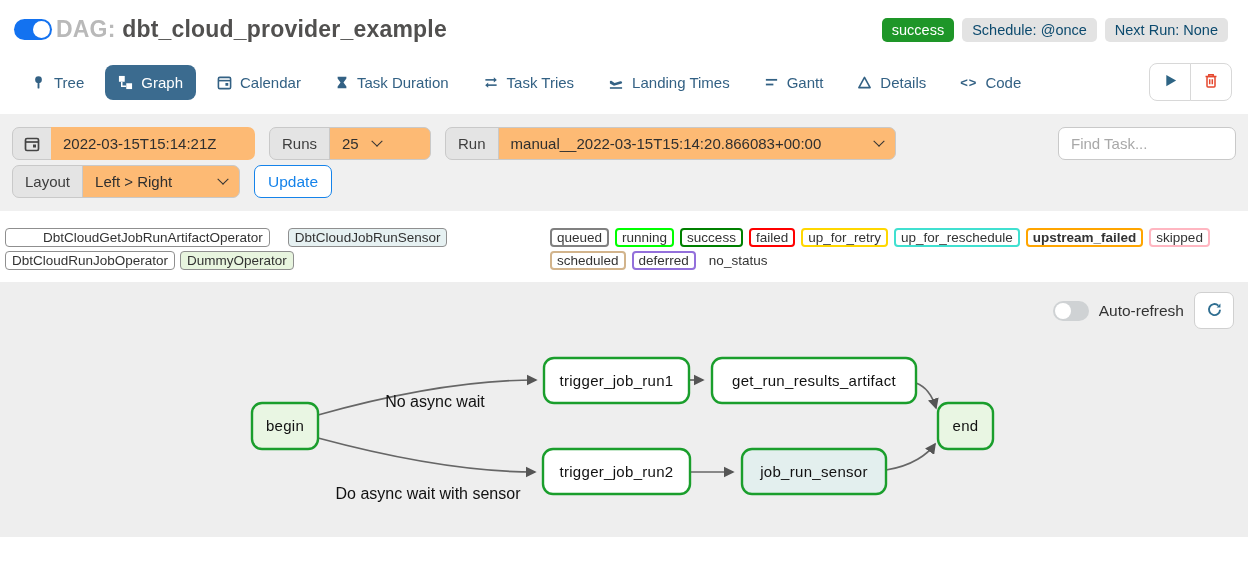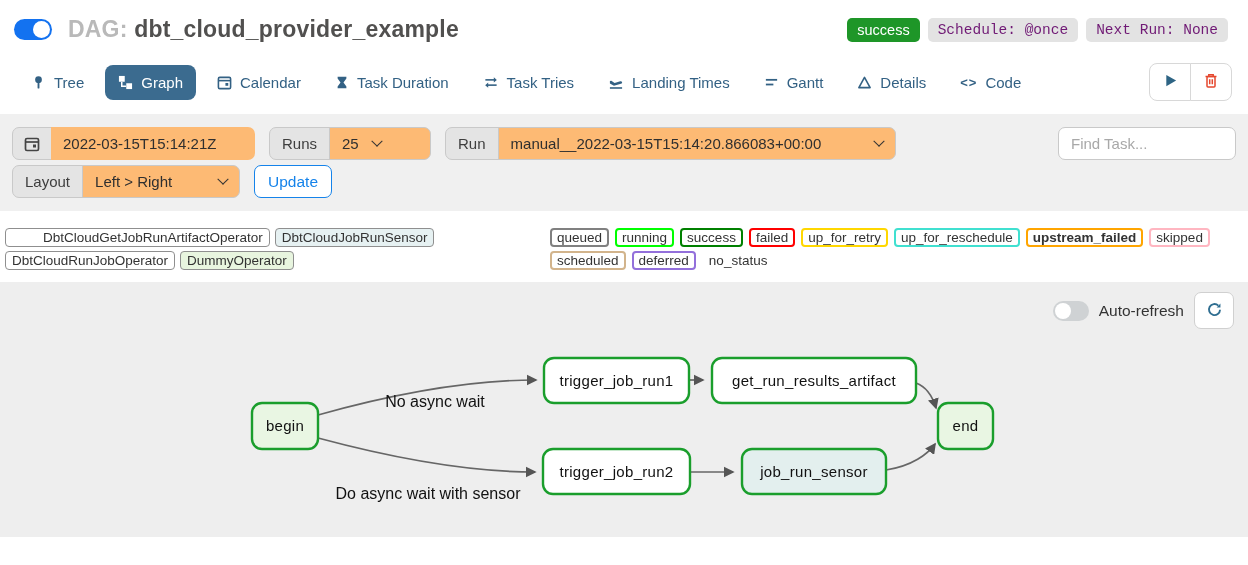--- a/index.html
+++ b/index.html
@@ -5,27 +5,27 @@
   * { box-sizing: border-box; margin: 0; padding: 0; }
   html,body { width:1248px; height:565px; overflow:hidden; background:#fff;
     font-family:"Liberation Sans", sans-serif; color:#51504f; }
 
   
   .header { display:flex; align-items:center; padding:16px 20px 0 14px; }
   .toggle { width:38px; height:21px; border-radius:11px; background:#1372f0;
     position:relative; cursor:pointer; flex:0 0 auto; }
   .toggle .knob { position:absolute; top:2px; right:2px; width:17px; height:17px;
     border-radius:50%; background:#fff; }
-  .dag-title { margin-left:16px; font-size:23px; font-weight:bold; letter-spacing:.2px; }
+  .dag-title { margin-left:4px; font-size:23px; font-weight:bold; letter-spacing:.2px; }
   .dag-title .prefix { color:#b9b9b9; }
   .dag-title .dagid { color:#51504f; }
   .header-badges { margin-left:auto; display:flex; gap:8px; align-items:center; }
   .badge { font-size:14.5px; padding:4px 10px; border-radius:5px; font-weight:500; }
   .badge-success { background:#1e9628; color:#fff; }
-  .badge-gray { background:#e3e3e3; color:#701a75;font-family:Liberation Mono, monospace; }
+  .badge-gray { background:#e3e3e3; color:#0c4a6e; }
 
   
   .tabbar { display:flex; align-items:center; margin-top:20px; padding:0 16px 0 18px; }
   .tabs { display:flex; align-items:center; gap:8px; }
   .tab { display:flex; align-items:center; gap:8px; padding:9px 13px; border-radius:8px;
     color:#336184; font-size:15px; font-weight:500; cursor:pointer; white-space:nowrap; }
   .tab .ticon { display:inline-flex; align-items:center; }
   .tab.active { background:#3b6b8f; color:#fff; }
   .code-glyph { font-weight:bold; font-size:13px; letter-spacing:1px; }
   .dag-actions { margin-left:auto; display:flex; }
@@ -240,21 +240,21 @@
         <span class="chev"></span>
       </span>
     </span>
     <button class="update-btn">Update</button>
   </div>
 </section>
 
 <section class="legend">
   <div class="legend-operators" id="legend-operators">
       <span class="op-badge" style="background: rgb(255, 255, 255); padding-left: 37px;">DbtCloudGetJobRunArtifactOperator</span>
-      <span class="op-badge" style="background: rgb(230, 241, 242);">DbtCloudJobRunSensor</span>
+      <span class="op-badge" style="background: rgb(230, 241, 242); margin-left: 13px;">DbtCloudJobRunSensor</span>
       <span class="op-badge" style="background: rgb(255, 255, 255);">DbtCloudRunJobOperator</span>
       <span class="op-badge" style="background: rgb(232, 245, 223);">DummyOperator</span>
     </div>
   <div class="legend-statuses" id="legend-statuses">
       <span class="st-badge" style="border-color: rgb(128, 128, 128);">queued</span>
       <span class="st-badge" style="border-color: rgb(0, 255, 0);">running</span>
       <span class="st-badge" style="border-color: rgb(0, 128, 0);">success</span>
       <span class="st-badge" style="border-color: rgb(255, 0, 0);">failed</span>
       <span class="st-badge" style="border-color: rgb(255, 215, 0);">up_for_retry</span>
       <span class="st-badge" style="border-color: rgb(64, 224, 208);">up_for_reschedule</span>

